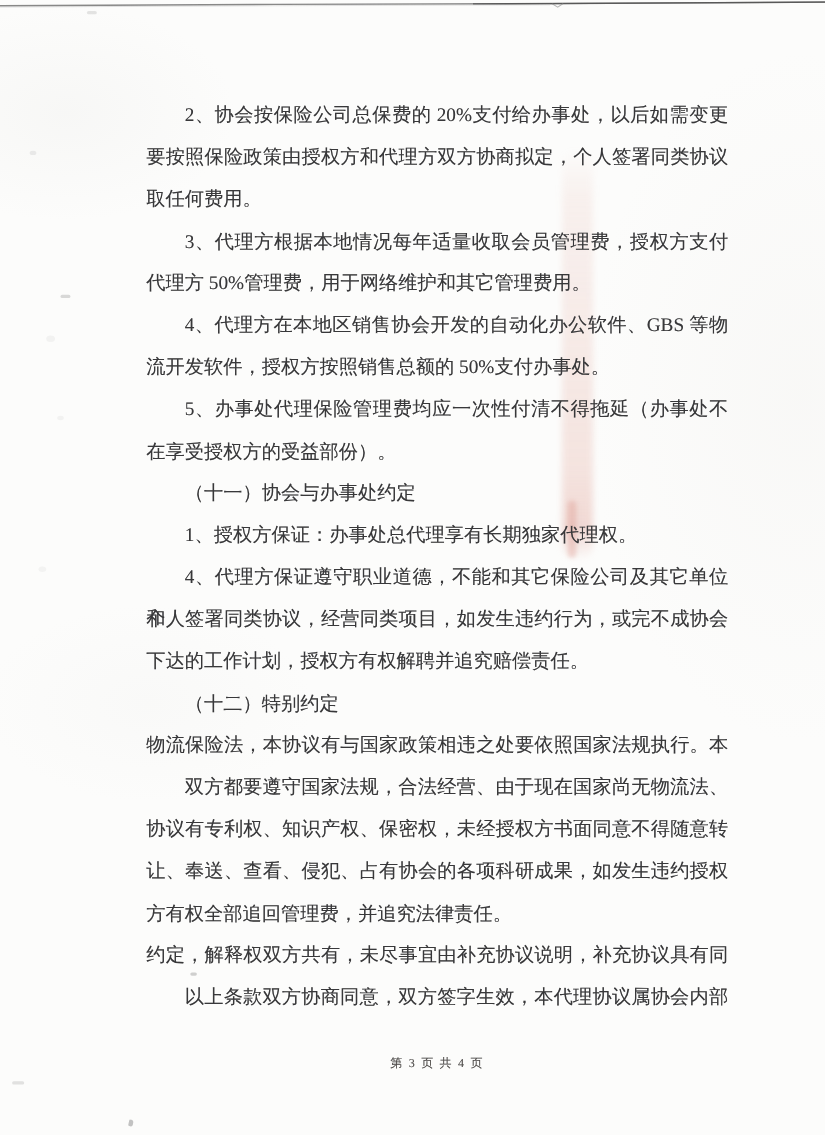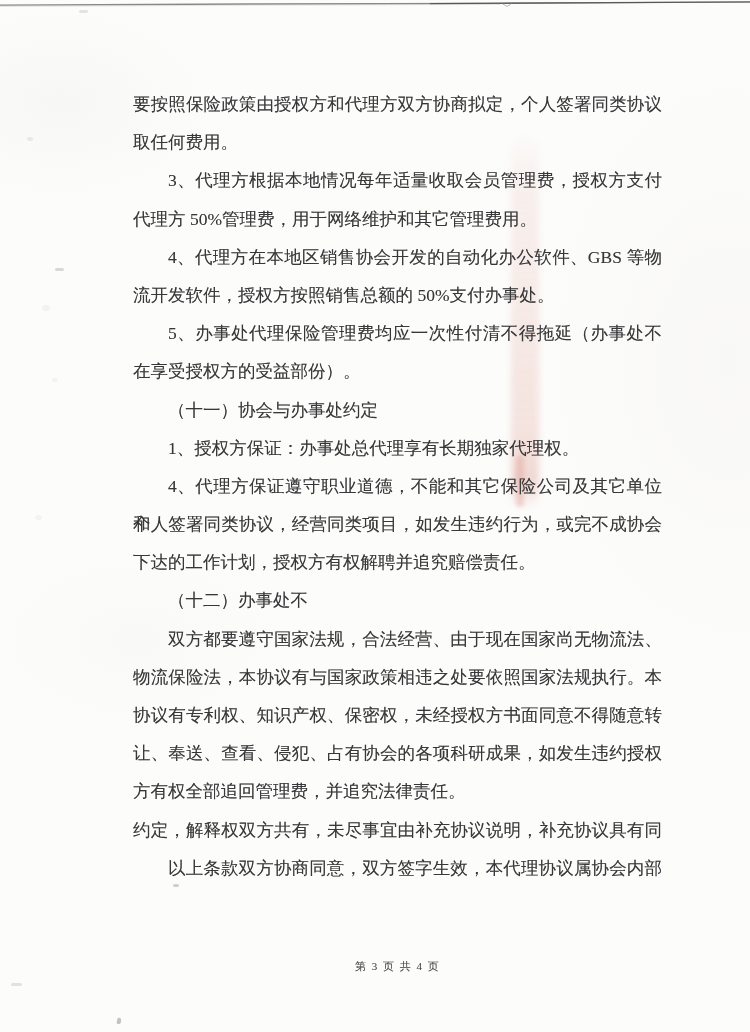--- a/index.html
+++ b/index.html
@@ -65,36 +65,37 @@
     <polyline points="0,5.2 250,4.0 500,3.3 750,1.8" fill="none" stroke="#6a6a6a" stroke-width="1.3" opacity="0.8"></polyline>
     <polyline points="430,3.6 750,2.0" fill="none" stroke="#4c4c4c" stroke-width="1.2" opacity="0.8"></polyline>
     <polyline points="0,6.4 250,5.2 500,4.4" fill="none" stroke="#bdbdbd" stroke-width="0.8" opacity="0.5"></polyline>
     <polyline points="502,3.4 507,6.5 512,3.2" fill="none" stroke="#8a8a8a" stroke-width="1" opacity="0.6"></polyline>
   </svg>
 
   <div class="pink-streak"></div>
   <div class="pink-streak-tail"></div>
 
   <div class="doc-body">
+      <div class="line indent fill">2、协会按保险公司总保费的 20%支付给办事处，以后如需变更</div>
       <div class="line fill">要按照保险政策由授权方和代理方双方协商拟定，个人签署同类协议</div>
       <div class="line">取任何费用。</div>
       <div class="line indent fill">3、代理方根据本地情况每年适量收取会员管理费，授权方支付</div>
       <div class="line">代理方 50%管理费，用于网络维护和其它管理费用。</div>
       <div class="line indent fill">4、代理方在本地区销售协会开发的自动化办公软件、GBS 等物</div>
       <div class="line">流开发软件，授权方按照销售总额的 50%支付办事处。</div>
       <div class="line indent fill">5、办事处代理保险管理费均应一次性付清不得拖延（办事处不</div>
       <div class="line">在享受授权方的受益部份）。</div>
       <div class="line indent">（十一）协会与办事处约定</div>
       <div class="line indent">1、授权方保证：办事处总代理享有长期独家代理权。</div>
       <div class="line indent fill">4、代理方保证遵守职业道德，不能和其它保险公司及其它单位和</div>
       <div class="line fill">个人签署同类协议，经营同类项目，如发生违约行为，或完不成协会</div>
       <div class="line">下达的工作计划，授权方有权解聘并追究赔偿责任。</div>
-      <div class="line indent">（十二）办事处不</div>
+      <div class="line indent">（十二）特别约定</div>
+      <div class="line fill">物流保险法，本协议有与国家政策相违之处要依照国家法规执行。本</div>
       <div class="line indent fill">双方都要遵守国家法规，合法经营、由于现在国家尚无物流法、</div>
-      <div class="line fill">物流保险法，本协议有与国家政策相违之处要依照国家法规执行。本</div>
       <div class="line fill">协议有专利权、知识产权、保密权，未经授权方书面同意不得随意转</div>
       <div class="line fill">让、奉送、查看、侵犯、占有协会的各项科研成果，如发生违约授权</div>
       <div class="line">方有权全部追回管理费，并追究法律责任。</div>
       <div class="line fill">约定，解释权双方共有，未尽事宜由补充协议说明，补充协议具有同</div>
       <div class="line indent fill">以上条款双方协商同意，双方签字生效，本代理协议属协会内部</div>
     </div>
 
   <div class="footer">第 3 页 共 4 页</div>
 
   <div class="speck s1"></div>

